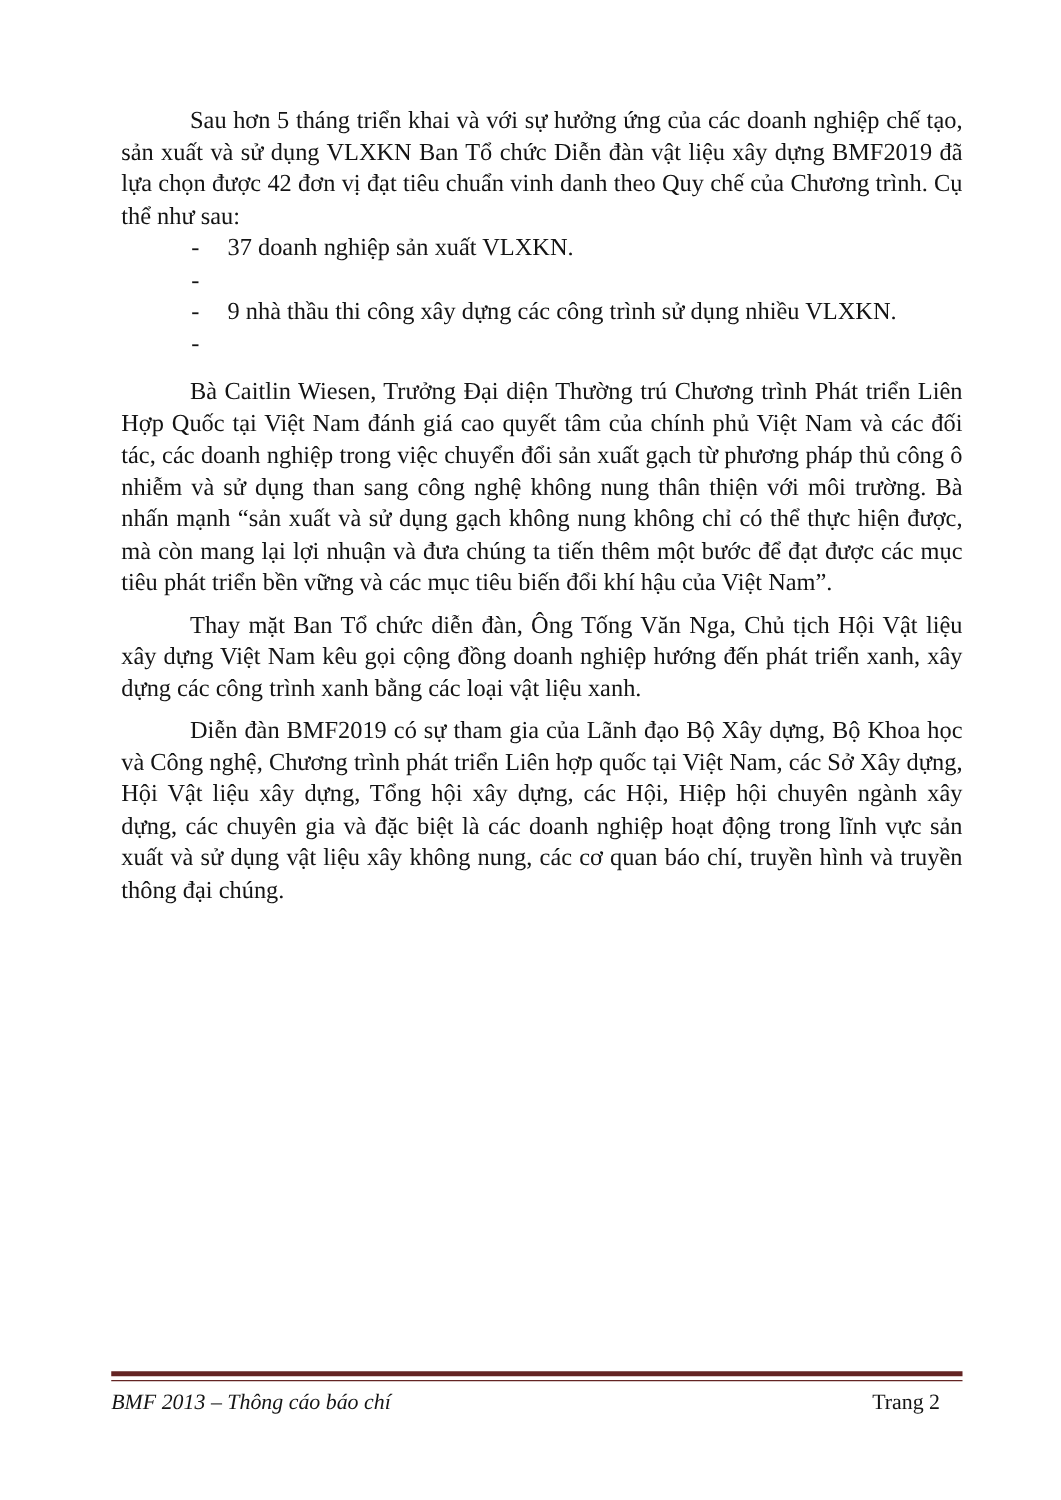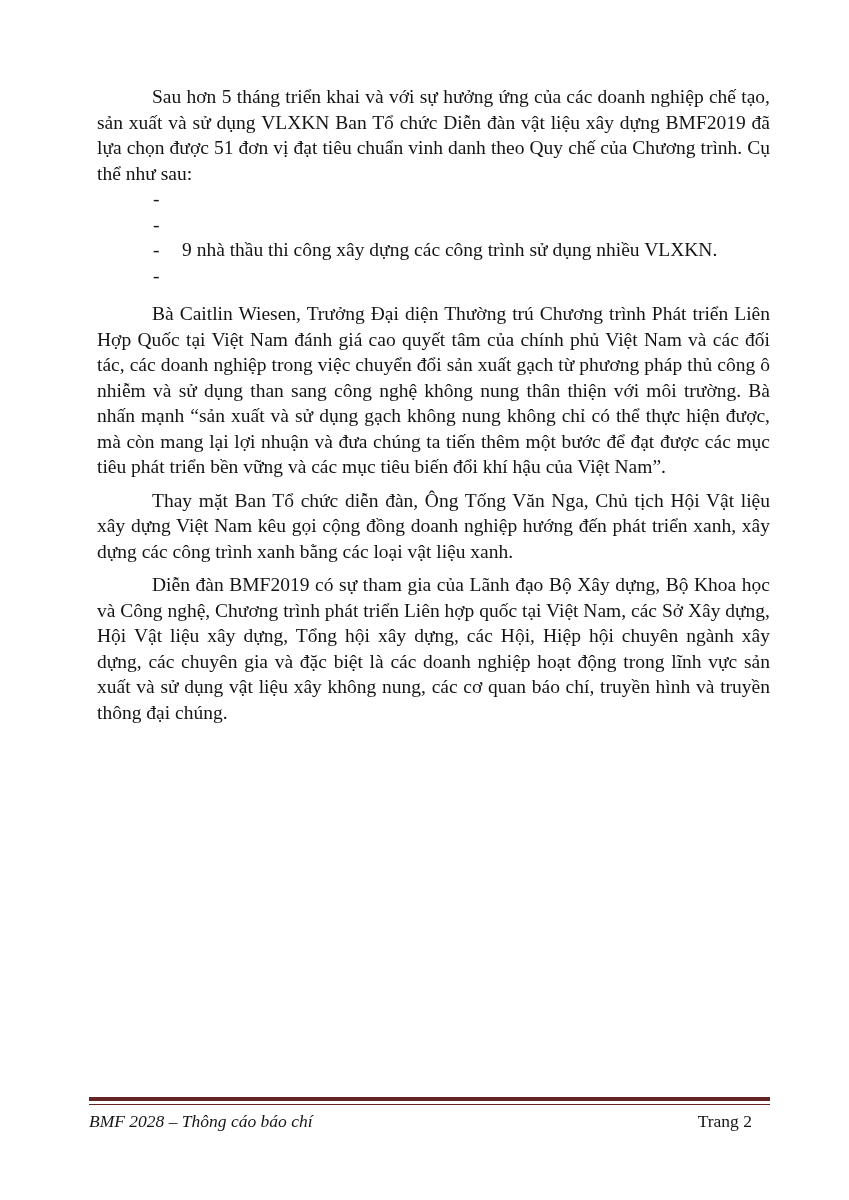--- a/index.html
+++ b/index.html
@@ -52,25 +52,26 @@
   .footer-right{font-family:"Liberation Serif", serif;padding-right:18px;}
 </style>
 </head>
 <body>
 
 <div class="page">
 
 
   <div class="content">
 
-    <p class="body-para first">Sau hơn 5 tháng triển khai và với sự hưởng ứng của các doanh nghiệp chế tạo, sản xuất và sử dụng VLXKN Ban Tổ chức Diễn đàn vật liệu xây dựng BMF2019 đã lựa chọn được 51 đơn vị đạt tiêu chuẩn vinh danh theo Quy chế của Chương trình. Cụ thể như sau:</p>
+    <p class="body-para first">Sau hơn 5 tháng triển khai và với sự hưởng ứng của các doanh nghiệp chế tạo, sản xuất và sử dụng VLXKN Ban Tổ chức Diễn đàn vật liệu xây dựng BMF2019 đã lựa chọn được 42 đơn vị đạt tiêu chuẩn vinh danh theo Quy chế của Chương trình. Cụ thể như sau:</p>
 
     <ul class="bullet-list">
       <li>
         <span class="bullet-marker">-</span>
+        <span class="bullet-text">37 doanh nghiệp sản xuất VLXKN.</span>
       </li>
       <li>
         <span class="bullet-marker">-</span>
       </li>
       <li>
         <span class="bullet-marker">-</span>
         <span class="bullet-text">9 nhà thầu thi công xây dựng các công trình sử dụng nhiều VLXKN.</span>
       </li>
       <li>
         <span class="bullet-marker">-</span>
@@ -81,18 +82,18 @@
 
     <p class="body-para">Thay mặt Ban Tổ chức diễn đàn, Ông Tống Văn Nga, Chủ tịch Hội Vật liệu xây dựng Việt Nam kêu gọi cộng đồng doanh nghiệp hướng đến phát triển xanh, xây dựng các công trình xanh bằng các loại vật liệu xanh.</p>
 
     <p class="body-para">Diễn đàn BMF2019 có sự tham gia của Lãnh đạo Bộ Xây dựng, Bộ Khoa học và Công nghệ, Chương trình phát triển Liên hợp quốc tại Việt Nam, các Sở Xây dựng, Hội Vật liệu xây dựng, Tổng hội xây dựng, các Hội, Hiệp hội chuyên ngành xây dựng, các chuyên gia và đặc biệt là các doanh nghiệp hoạt động trong lĩnh vực sản xuất và sử dụng vật liệu xây không nung, các cơ quan báo chí, truyền hình và truyền thông đại chúng.</p>
 
   </div>
 
   <div class="footer">
     <div class="footer-rule"></div>
     <div class="footer-row">
-      <span class="footer-left">BMF 2028 – Thông cáo báo chí</span>
+      <span class="footer-left">BMF 2013 – Thông cáo báo chí</span>
       <span class="footer-right">Trang 2</span>
     </div>
   </div>
 
 </div>
 
 </body></html>

